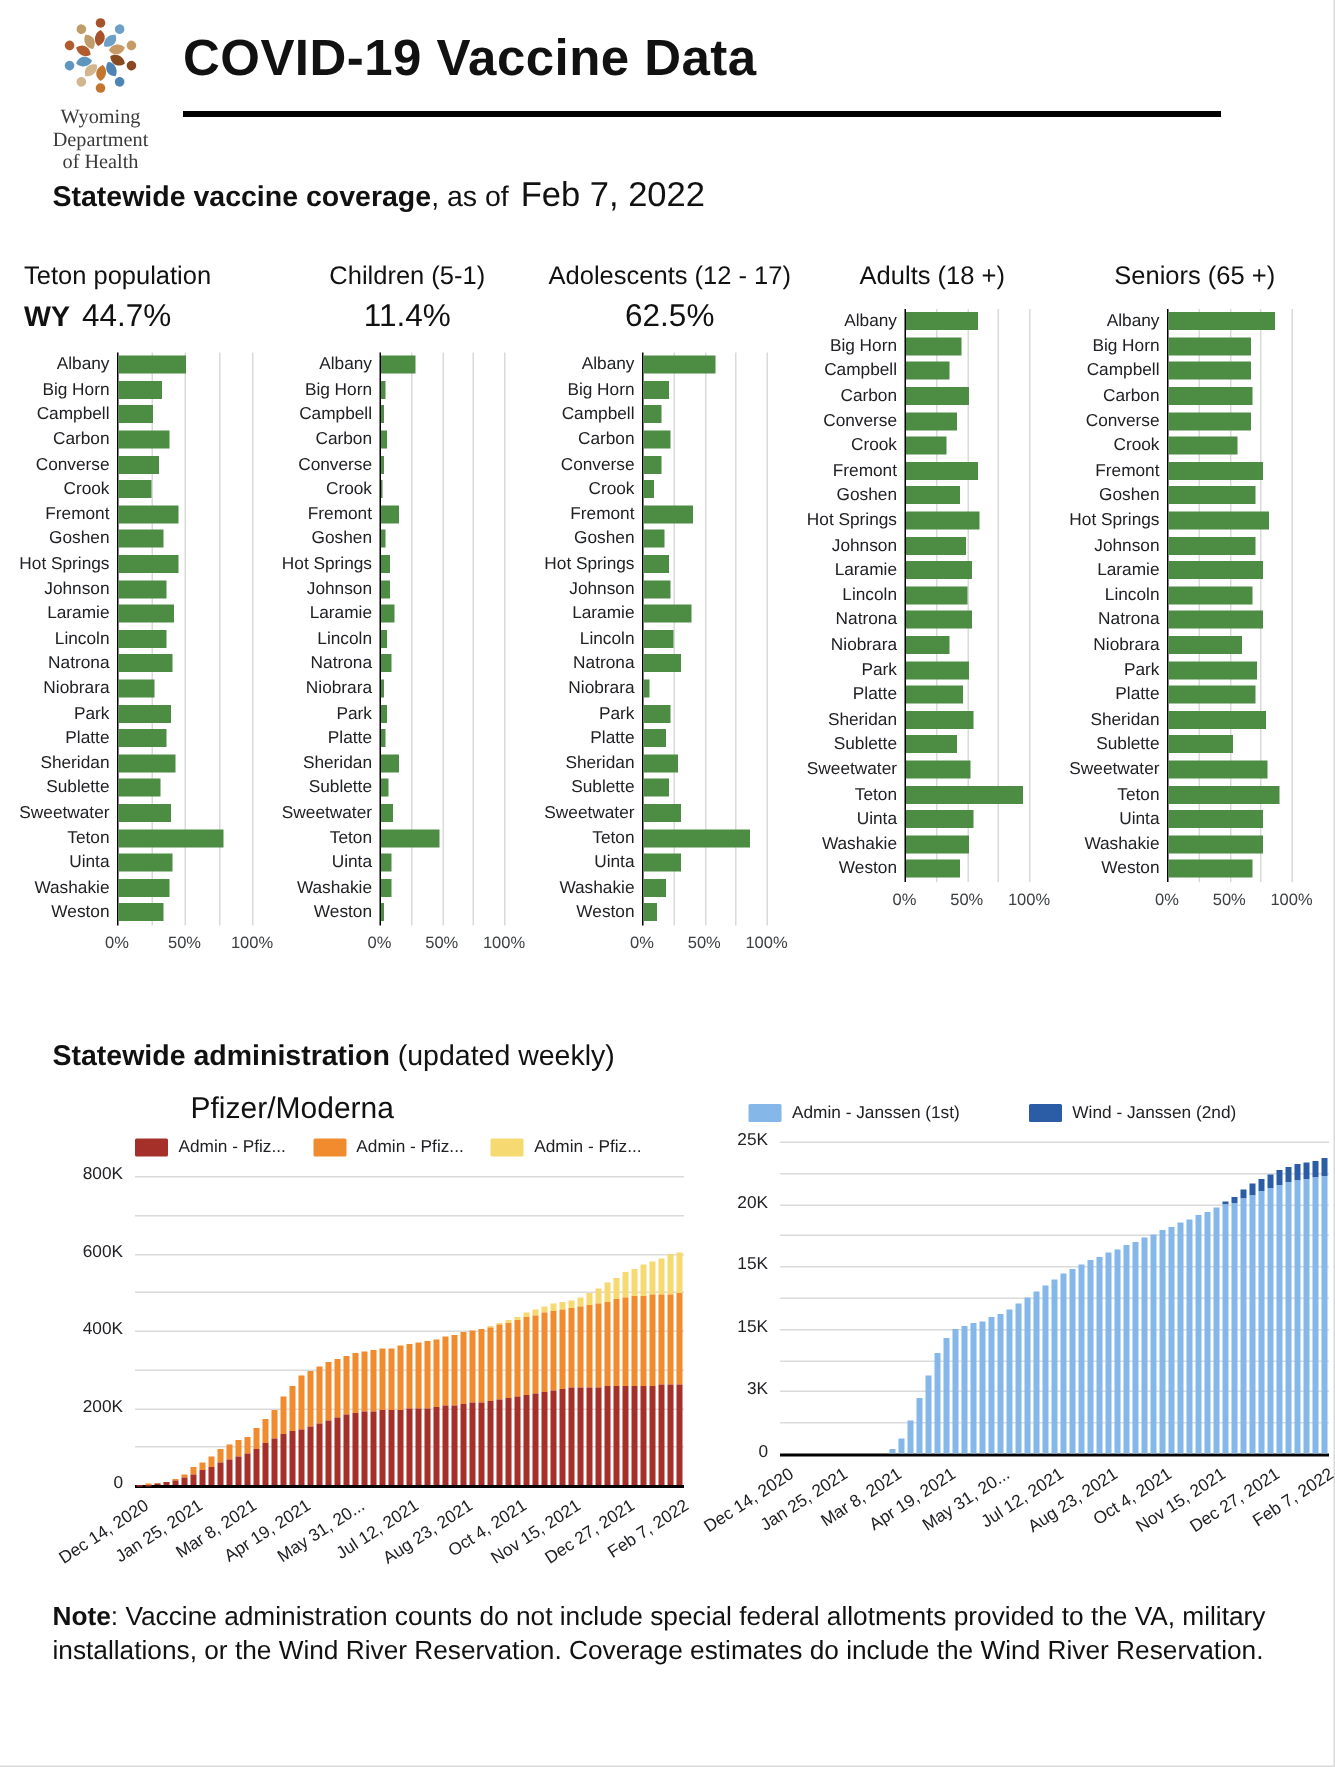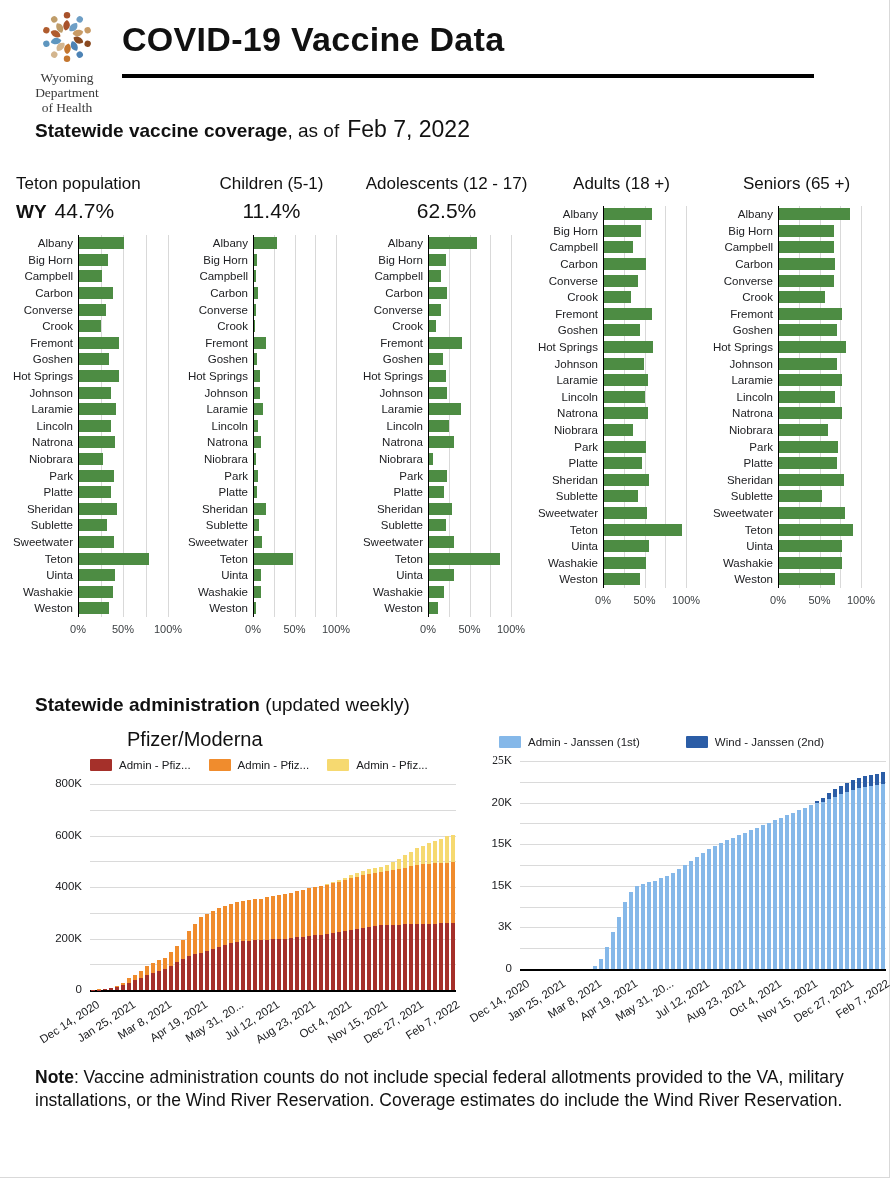--- a/index.html
+++ b/index.html
@@ -1245,21 +1245,21 @@
         <div class="hline" style="top: 83.2px;"></div>
         <div class="hline" style="top: 62.4px;"></div>
         <div class="hline" style="top: 41.6px;"></div>
         <div class="hline" style="top: 20.8px;"></div>
         <div class="hline" style="top: 0px;"></div>
         <div class="ac-ylab" style="top: 201px;">0</div>
         <div class="ac-ylab" style="top: 159.4px;">3K</div>
         <div class="ac-ylab" style="top: 117.8px;">15K</div>
         <div class="ac-ylab" style="top: 76.2px;">15K</div>
         <div class="ac-ylab" style="top: 34.6px;">20K</div>
-        <div class="ac-ylab" style="top: -7px; font-family: Liberation Serif, serif;">25K</div>
+        <div class="ac-ylab" style="top: -7px;">25K</div>
         <div class="ac-bars">
           <div class="ac-bar"></div>
           <div class="ac-bar"></div>
           <div class="ac-bar"></div>
           <div class="ac-bar"></div>
           <div class="ac-bar"></div>
           <div class="ac-bar"></div>
           <div class="ac-bar"></div>
           <div class="ac-bar"></div>
           <div class="ac-bar"></div>

